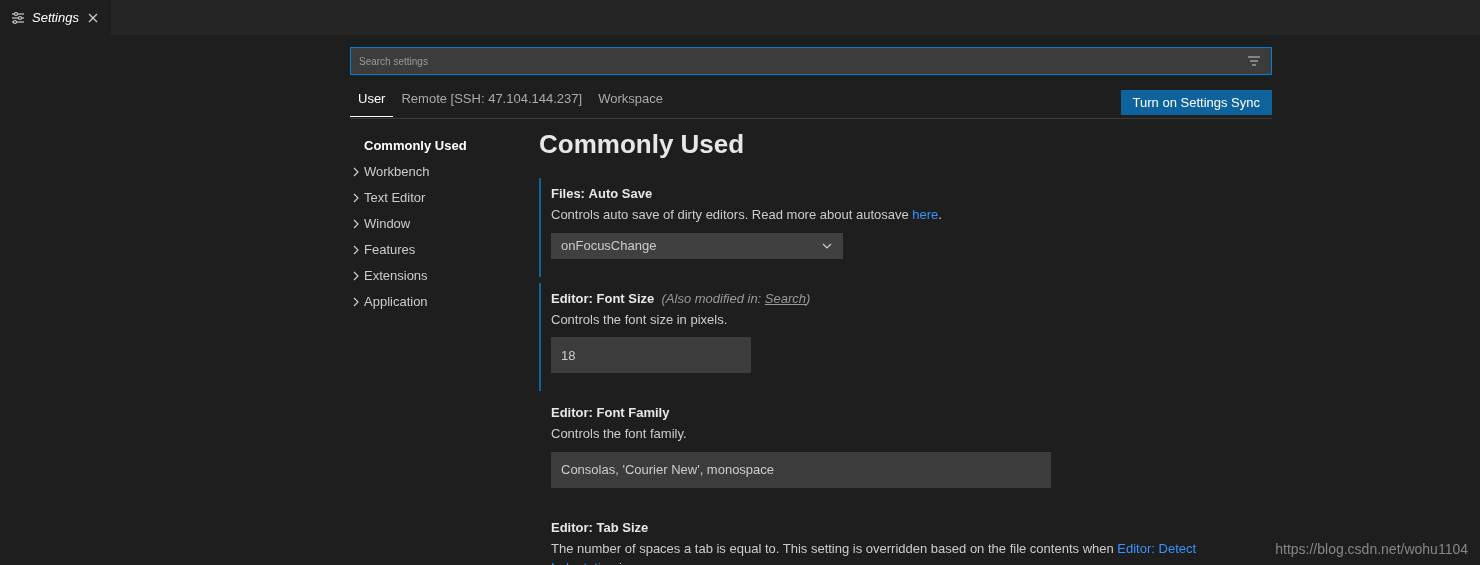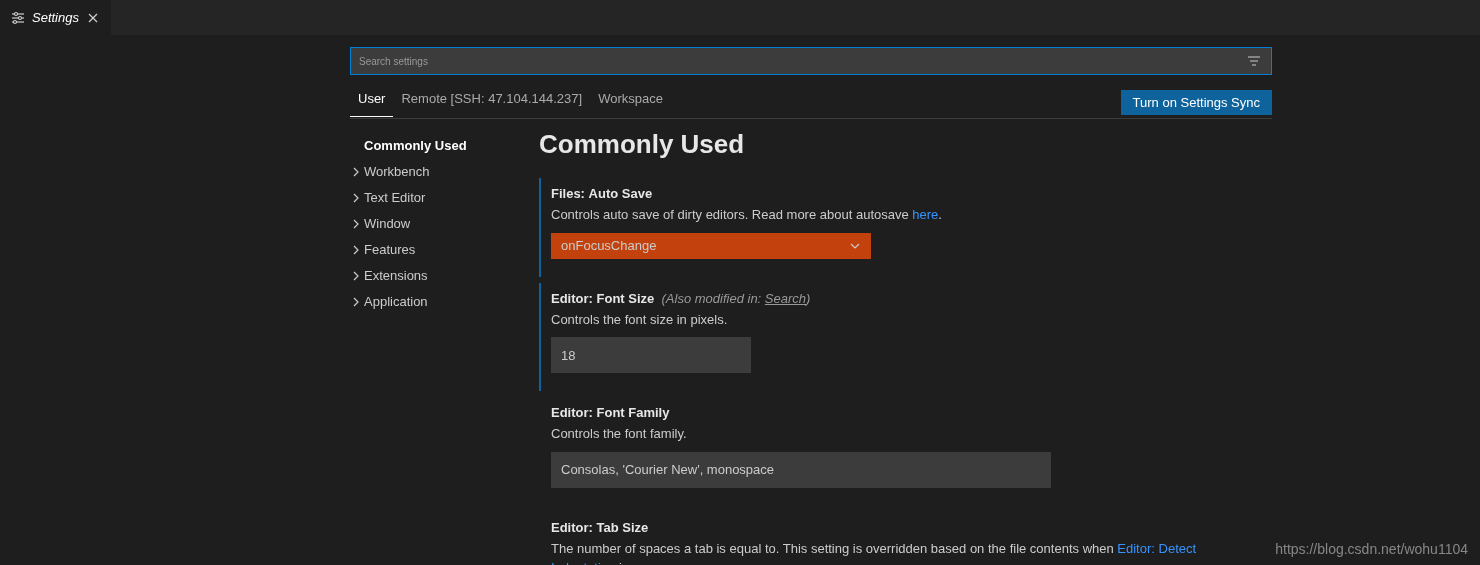--- a/index.html
+++ b/index.html
@@ -155,25 +155,25 @@
   .setting-title .note { color:#999; font-style: italic; font-weight:400;}
   .setting-title .note .scope-link { text-decoration: underline; color:#999;}
   .setting-desc {
     color: #ccc;
     font-size: 13px;
     line-height: 1.5;
     margin-bottom: 8px;
   }
   .setting-desc a { color: #3794ff; text-decoration: none; }
   .select-control {
-    background: #c2410c;
+    background: #404040;
     color: #ccc;
     border: none;
     height: 26px;
-    width: 320px;
+    width: 292px;
     display: flex;
     align-items: center;
     padding: 0 10px;
     justify-content: space-between;
     cursor: pointer;
   }
   .input-control {
     background: #3c3c3c;
     color: #ccc;
     border: none;

